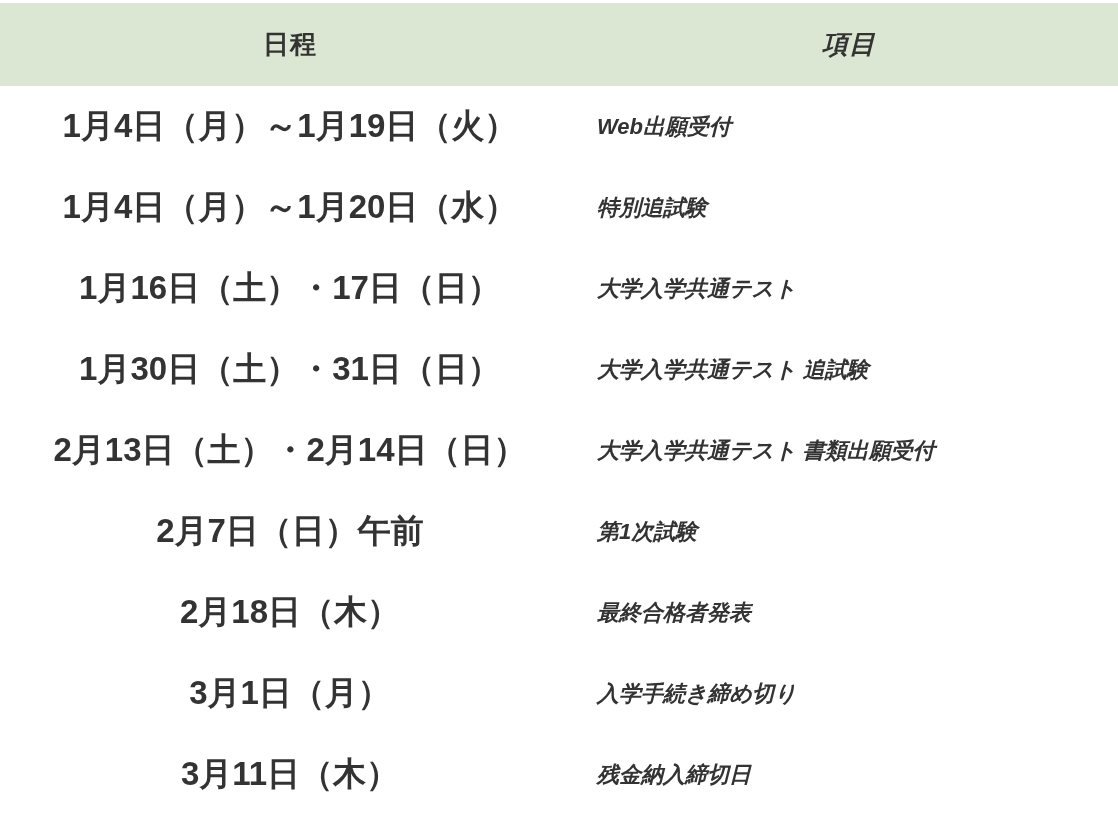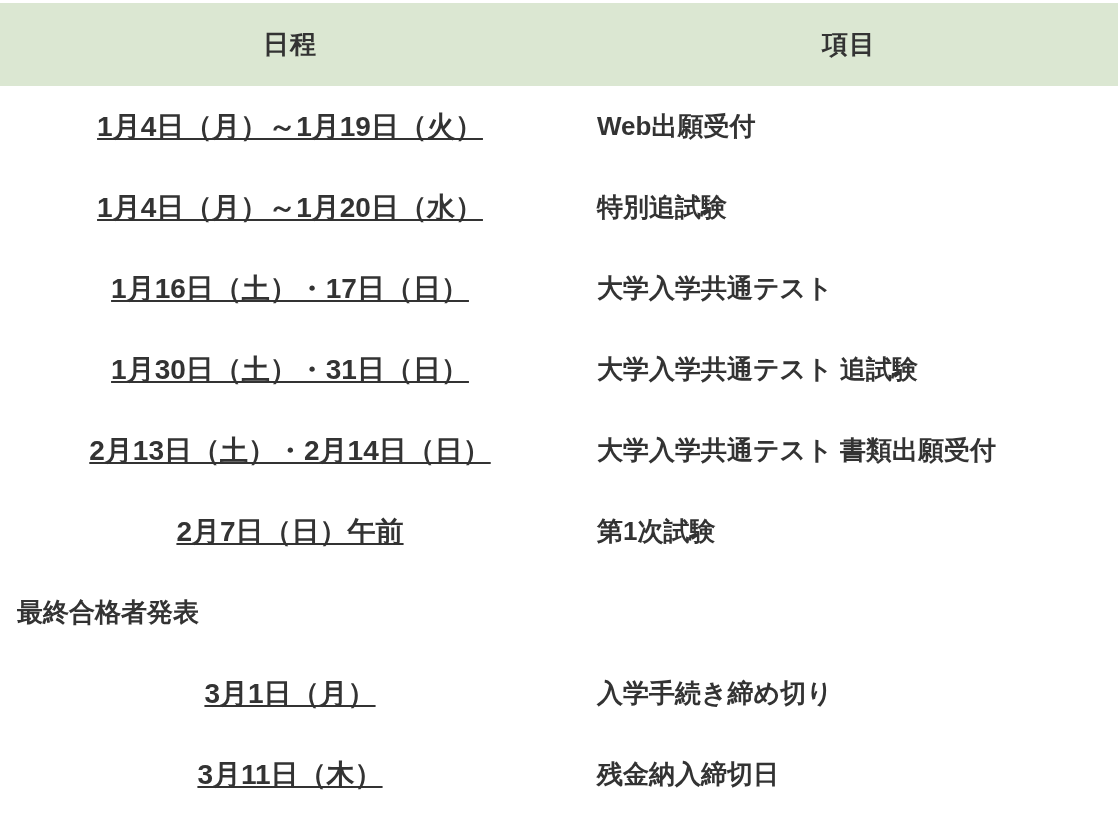--- a/index.html
+++ b/index.html
@@ -29,47 +29,47 @@
     background: #dbe7d2;
   }
   .cell {
     box-sizing: border-box;
   }
   .cell-date {
     width: 580px;
   }
   .cell-item {
     width: 538px;
+    font-style: italic;
   }
   .header-row .cell {
     display: flex;
     align-items: center;
     justify-content: center;
     font-size: 26px;
     letter-spacing: 1px;
   }
   .body-row {
     display: flex;
     height: 81px;
     background: #ffffff;
   }
   .body-row .cell-date {
     display: flex;
     align-items: center;
     justify-content: center;
-    font-size: 28px;
+    font-size: 33px;
     white-space: nowrap;
-    text-decoration: underline;
   }
   .body-row .cell-item {
     display: flex;
     align-items: center;
     justify-content: flex-start;
     padding-left: 17px;
-    font-size: 26px;
+    font-size: 22px;
     white-space: nowrap;
   }
 </style>
 </head>
 <body>
 
 <div class="page">
   <div class="schedule-table">
 
     <div class="header-row">
@@ -101,20 +101,21 @@
       <div class="cell cell-date">2月13日（土）・2月14日（日）</div>
       <div class="cell cell-item">大学入学共通テスト 書類出願受付</div>
     </div>
 
     <div class="body-row">
       <div class="cell cell-date">2月7日（日）午前</div>
       <div class="cell cell-item">第1次試験</div>
     </div>
 
     <div class="body-row">
+      <div class="cell cell-date">2月18日（木）</div>
       <div class="cell cell-item">最終合格者発表</div>
     </div>
 
     <div class="body-row">
       <div class="cell cell-date">3月1日（月）</div>
       <div class="cell cell-item">入学手続き締め切り</div>
     </div>
 
     <div class="body-row">
       <div class="cell cell-date">3月11日（木）</div>

